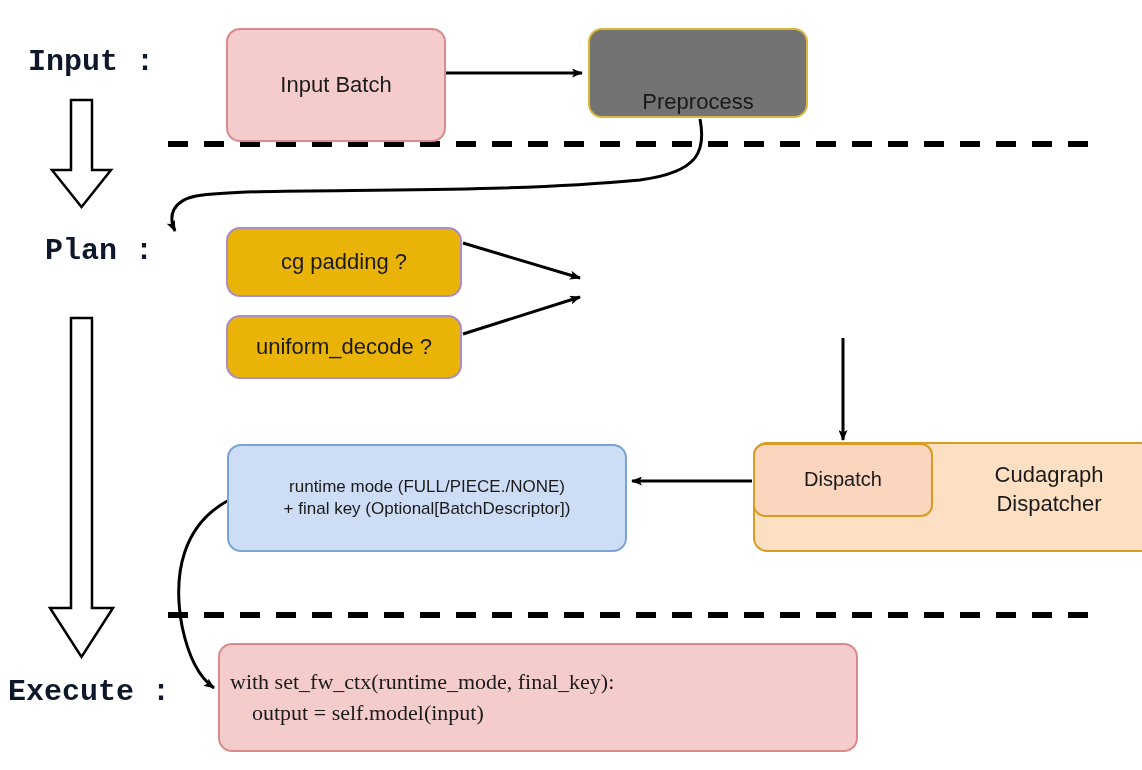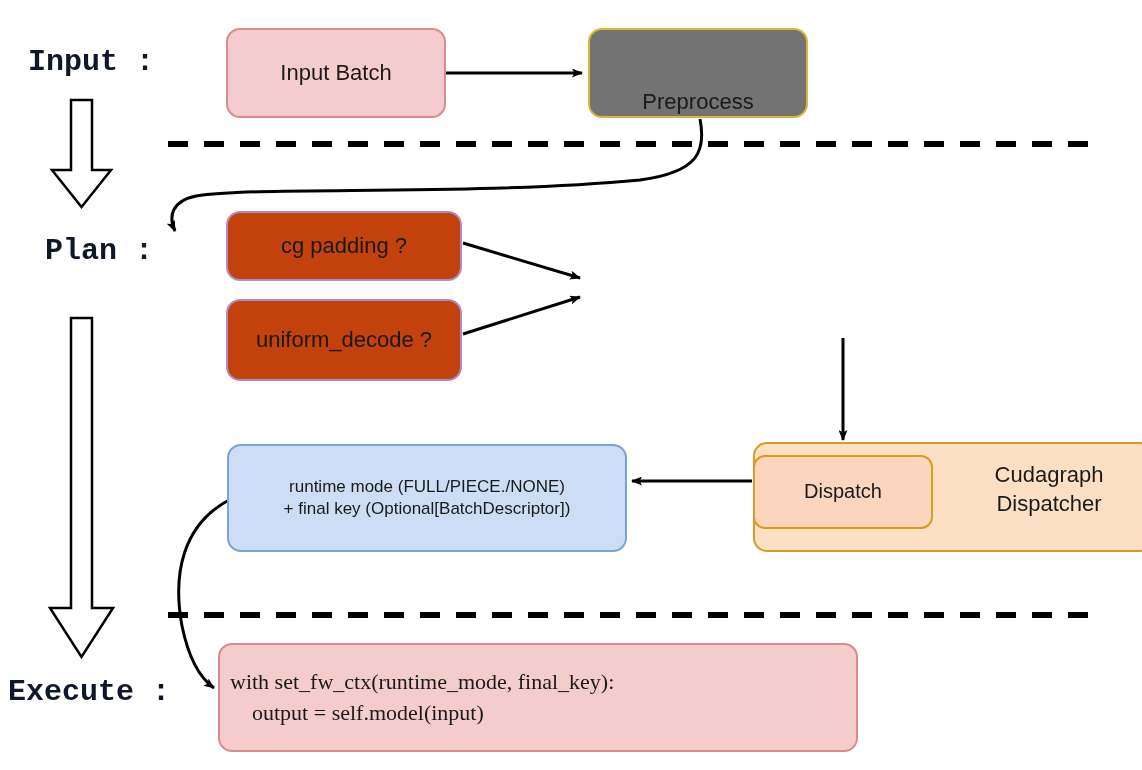--- a/index.html
+++ b/index.html
@@ -49,22 +49,23 @@
   .node-pink {
     background: #f5cccc;
     border-color: #d98b8b;
   }
   .node-yellow {
     background: #737373;
     border-color: #d9b63d;
     align-items: flex-end;
   }
   .node-purple {
-    background: #c2410c;
+    background: #eab308;
     border-color: #ac8ec4;
+    margin-top: 16px;
   }
   .node-green {
     background: #d7e8c4;
     border-color: #90bb6b;
   }
   .node-blue {
     background: #ccddf5;
     border-color: #7ba3d6;
   }
   .node-orange-outer {
@@ -123,45 +124,45 @@
 
     <line x1="752" y1="481" x2="632" y2="481" stroke="#000000" stroke-width="3" marker-end="url(#ah)"></line>
 
     <path d="M229,500 C184,524 172,572 182,626 C189,660 200,678 214,688" fill="none" stroke="#000000" stroke-width="3" marker-end="url(#ah)"></path>
   </svg>
 
   <div class="stage-label" style="left:28px; top:45px;">Input :</div>
   <div class="stage-label" style="left:45px; top:234px;">Plan :</div>
   <div class="stage-label" style="left:8px; top:675px;">Execute :</div>
 
-  <div class="node node-pink" style="left:226px; top:28px; width:220px; height:90px;">
+  <div class="node node-pink" style="left:226px; top:28px; width:220px; height:114px;">
     <span>Input Batch</span>
   </div>
 
   <div class="node node-yellow" style="left:588px; top:28px; width:220px; height:90px;">
     <span>Preprocess</span>
   </div>
 
   <div class="node node-purple" style="left:226px; top:211px; width:236px; height:70px;">
     <span>cg padding ?</span>
   </div>
 
-  <div class="node node-purple" style="left:226px; top:299px; width:236px; height:82px;">
+  <div class="node node-purple" style="left:226px; top:299px; width:236px; height:64px;">
     <span>uniform_decode ?</span>
   </div>
 
 
   <div class="node node-orange-outer" style="left:753px; top:442px; width:401px; height:110px;">
     <span style="width:178px; font-size:22px; line-height:1.32;">
       <span>Cudagraph</span><br>
       <span>Dispatcher</span>
     </span>
   </div>
 
-  <div class="node node-orange-inner" style="left:753px; top:443px; width:180px; height:74px; font-size:20px;margin-top:12px;">
+  <div class="node node-orange-inner" style="left:753px; top:443px; width:180px; height:74px; font-size:20px;">
     <span>Dispatch</span>
   </div>
 
   <div class="node node-blue" style="left:227px; top:444px; width:400px; height:108px; font-size:17px;">
     <span>
       <span>runtime mode (FULL/PIECE./NONE)</span><br>
       <span>+ final key (Optional[BatchDescriptor])</span>
     </span>
   </div>
 

